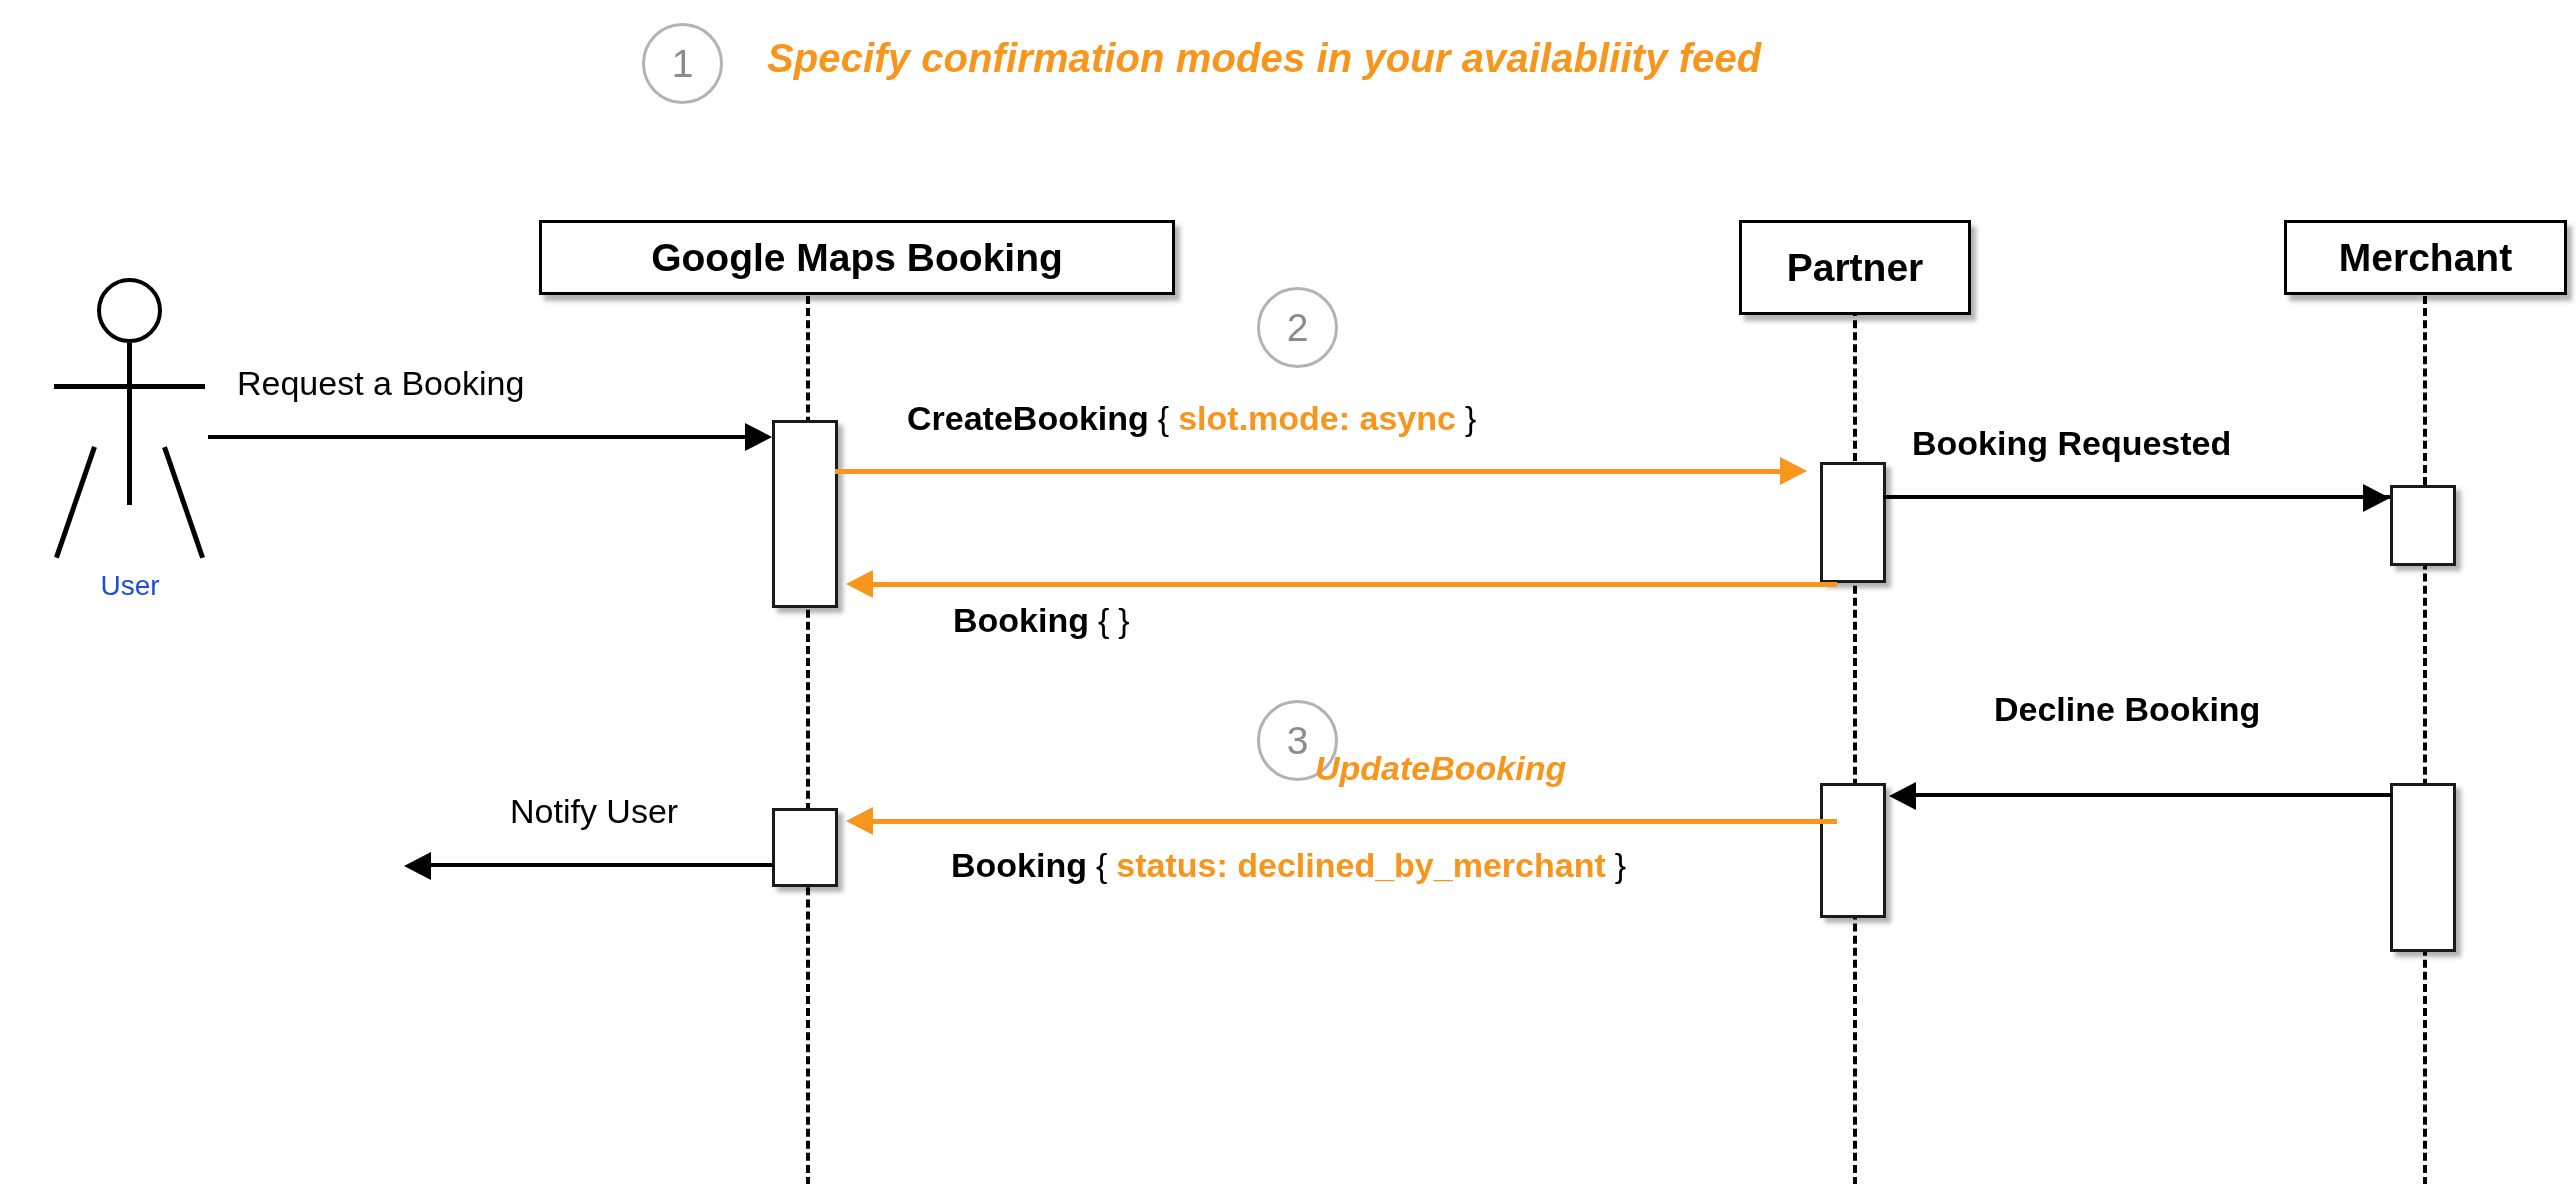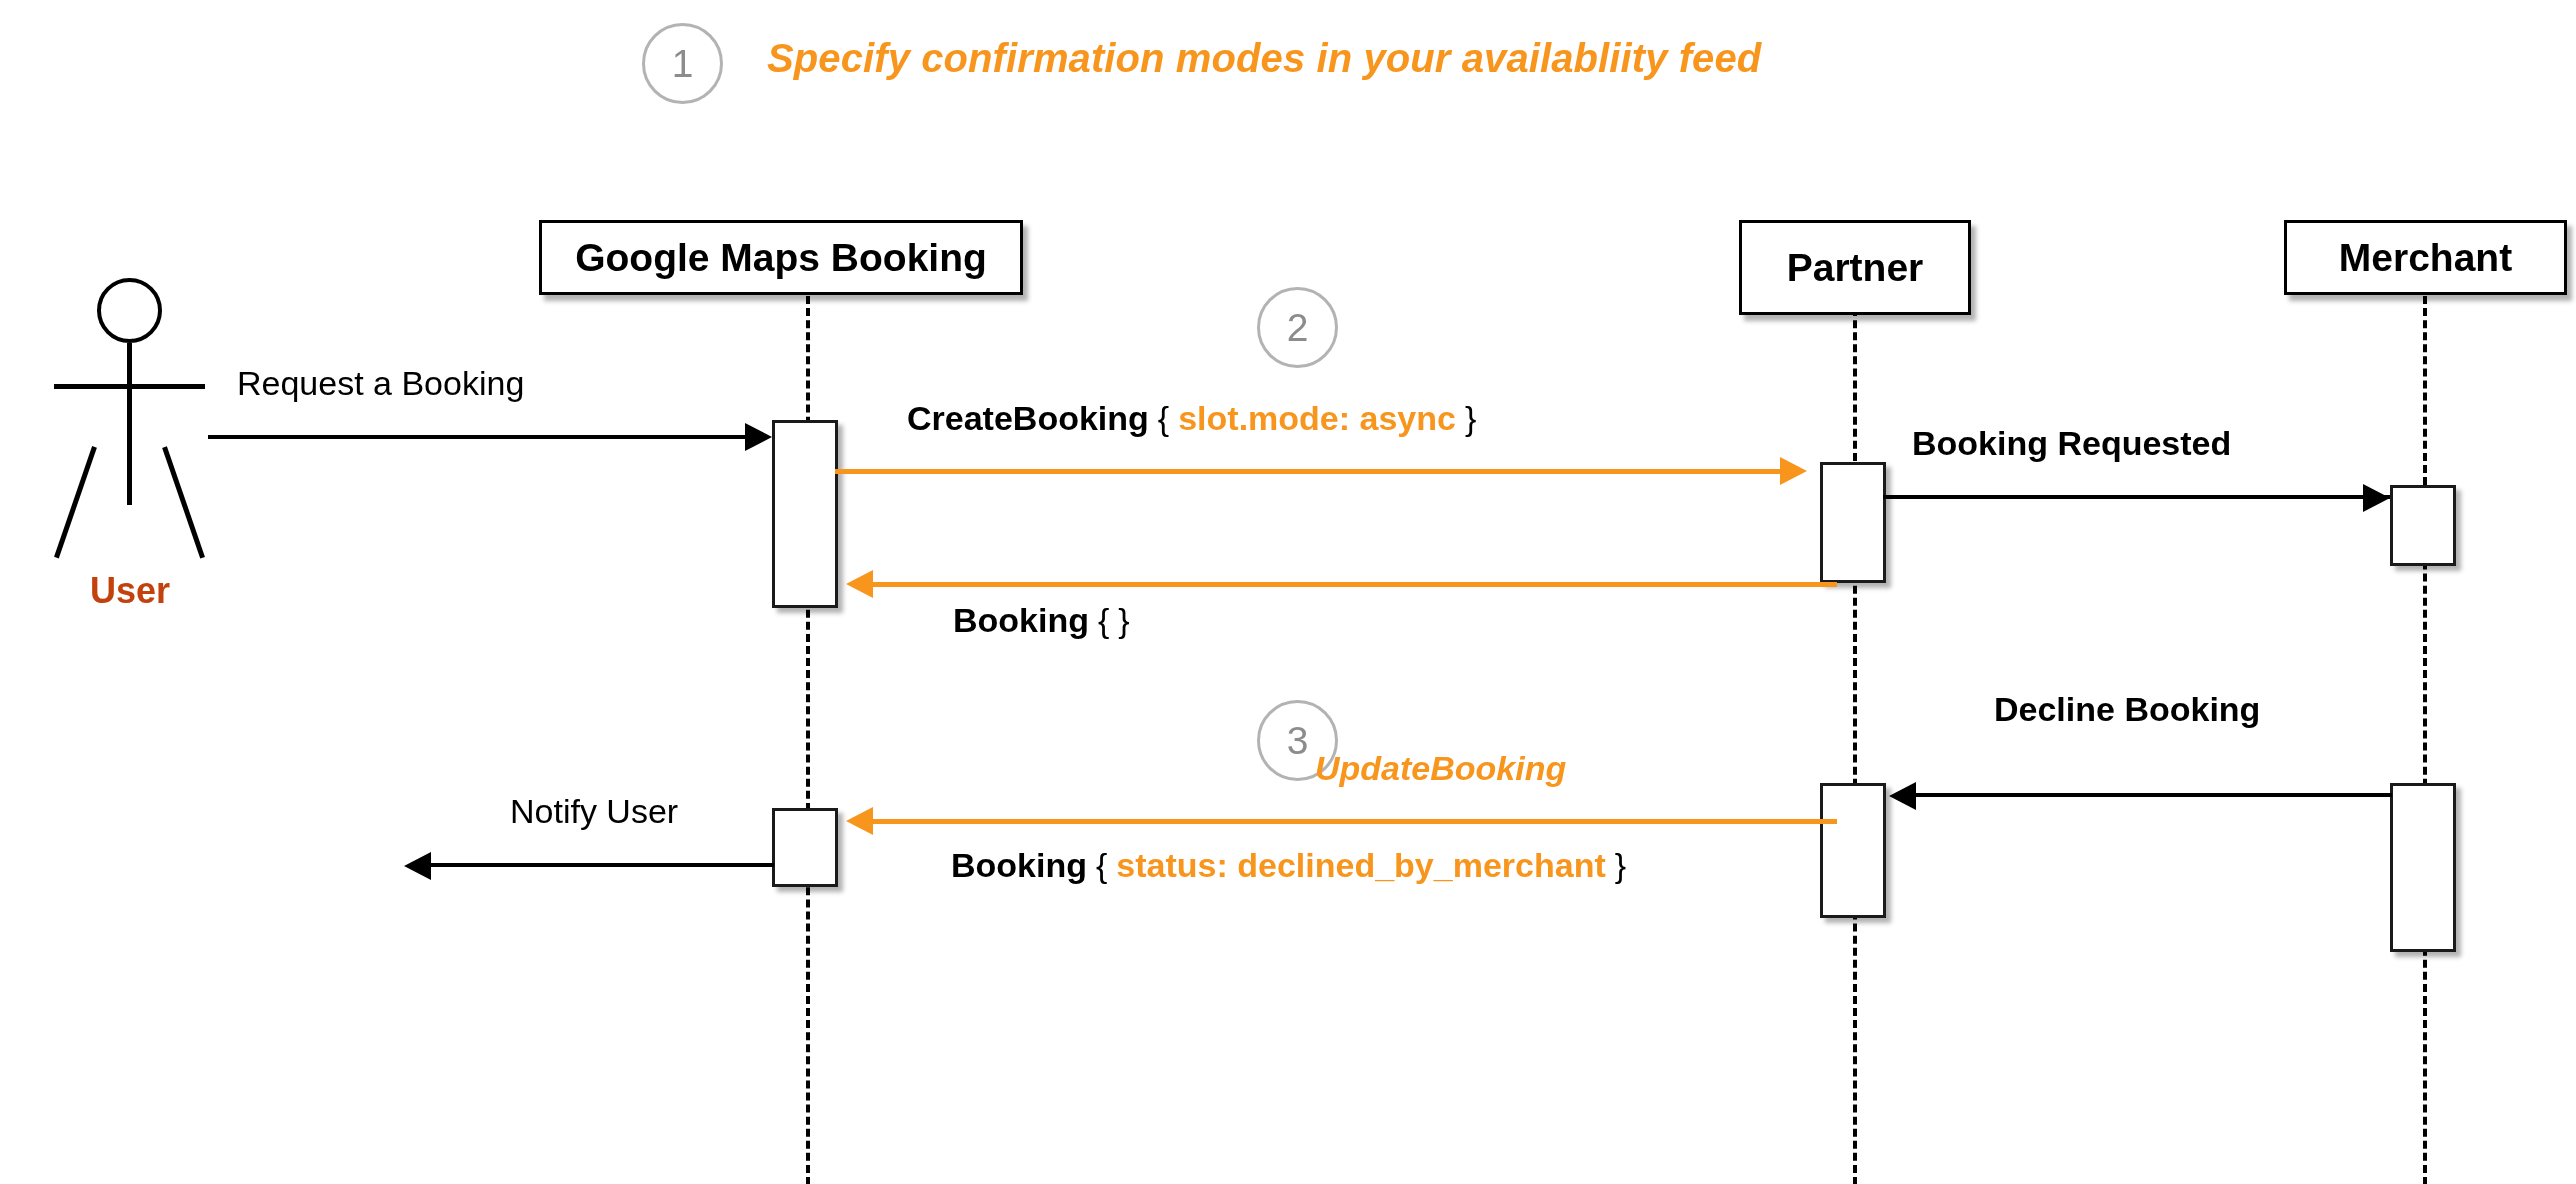--- a/index.html
+++ b/index.html
@@ -104,23 +104,23 @@
 
   
   .stick-head {
     border: 4.5px solid #000000;
     border-radius: 50%;
     background: #ffffff;
     box-sizing: border-box;
   }
   .stick-seg { background: #000000; position: absolute; }
   .user-label {
-    font-size: 36px;
-    font-weight: bold;
-    color: #c2410c;
+    font-size: 28px;
+    font-weight: normal;
+    color: #1d4ed8;
     white-space: nowrap;
   }
 </style>
 </head>
 <body>
 
 <div id="stage">
 
   <div class="abs step-circle" style="left:642px; top:23px; width:81px; height:81px;">
     <span>1</span>
@@ -141,21 +141,21 @@
     <div class="stick-seg" style="left:91px; top:65px; width:5.4px; height:162px;"></div>
 
     <div class="stick-seg" style="left:18px; top:106px; width:151px; height:5.4px;"></div>
 
     <div class="stick-seg" style="left:56px; top:169px; width:5.4px; height:117px; transform:rotate(19deg); transform-origin: top center;"></div>
     <div class="stick-seg" style="left:126px; top:169px; width:5.4px; height:117px; transform:rotate(-19deg); transform-origin: top center;"></div>
     <div class="abs user-label" style="left:0px; top:292px; width:188px; text-align:center;">User</div>
   </div>
 
   <div class="abs lifeline" style="left:806px; top:296px; height:889px;"></div>
-  <div class="abs lifeline-box" style="left:539px; top:220px; width:484px; height:75px; box-shadow:5.4px 6.3px 4.5px rgba(0,0,0,0.30);">
+  <div class="abs lifeline-box" style="left:539px; top:220px; width:636px; height:75px; box-shadow:5.4px 6.3px 4.5px rgba(0,0,0,0.30);">
     <span>Google Maps Booking</span>
   </div>
 
   <div class="abs lifeline" style="left:1853px; top:296px; height:889px;"></div>
   <div class="abs lifeline-box" style="left:1739px; top:220px; width:232px; height:95px; box-shadow:5.4px 6.3px 4.5px rgba(0,0,0,0.30);">
     <span>Partner</span>
   </div>
 
   <div class="abs lifeline" style="left:2423px; top:296px; height:889px;"></div>
   <div class="abs lifeline-box" style="left:2284px; top:220px; width:283px; height:75px; box-shadow:5.4px 6.3px 4.5px rgba(0,0,0,0.30);">

